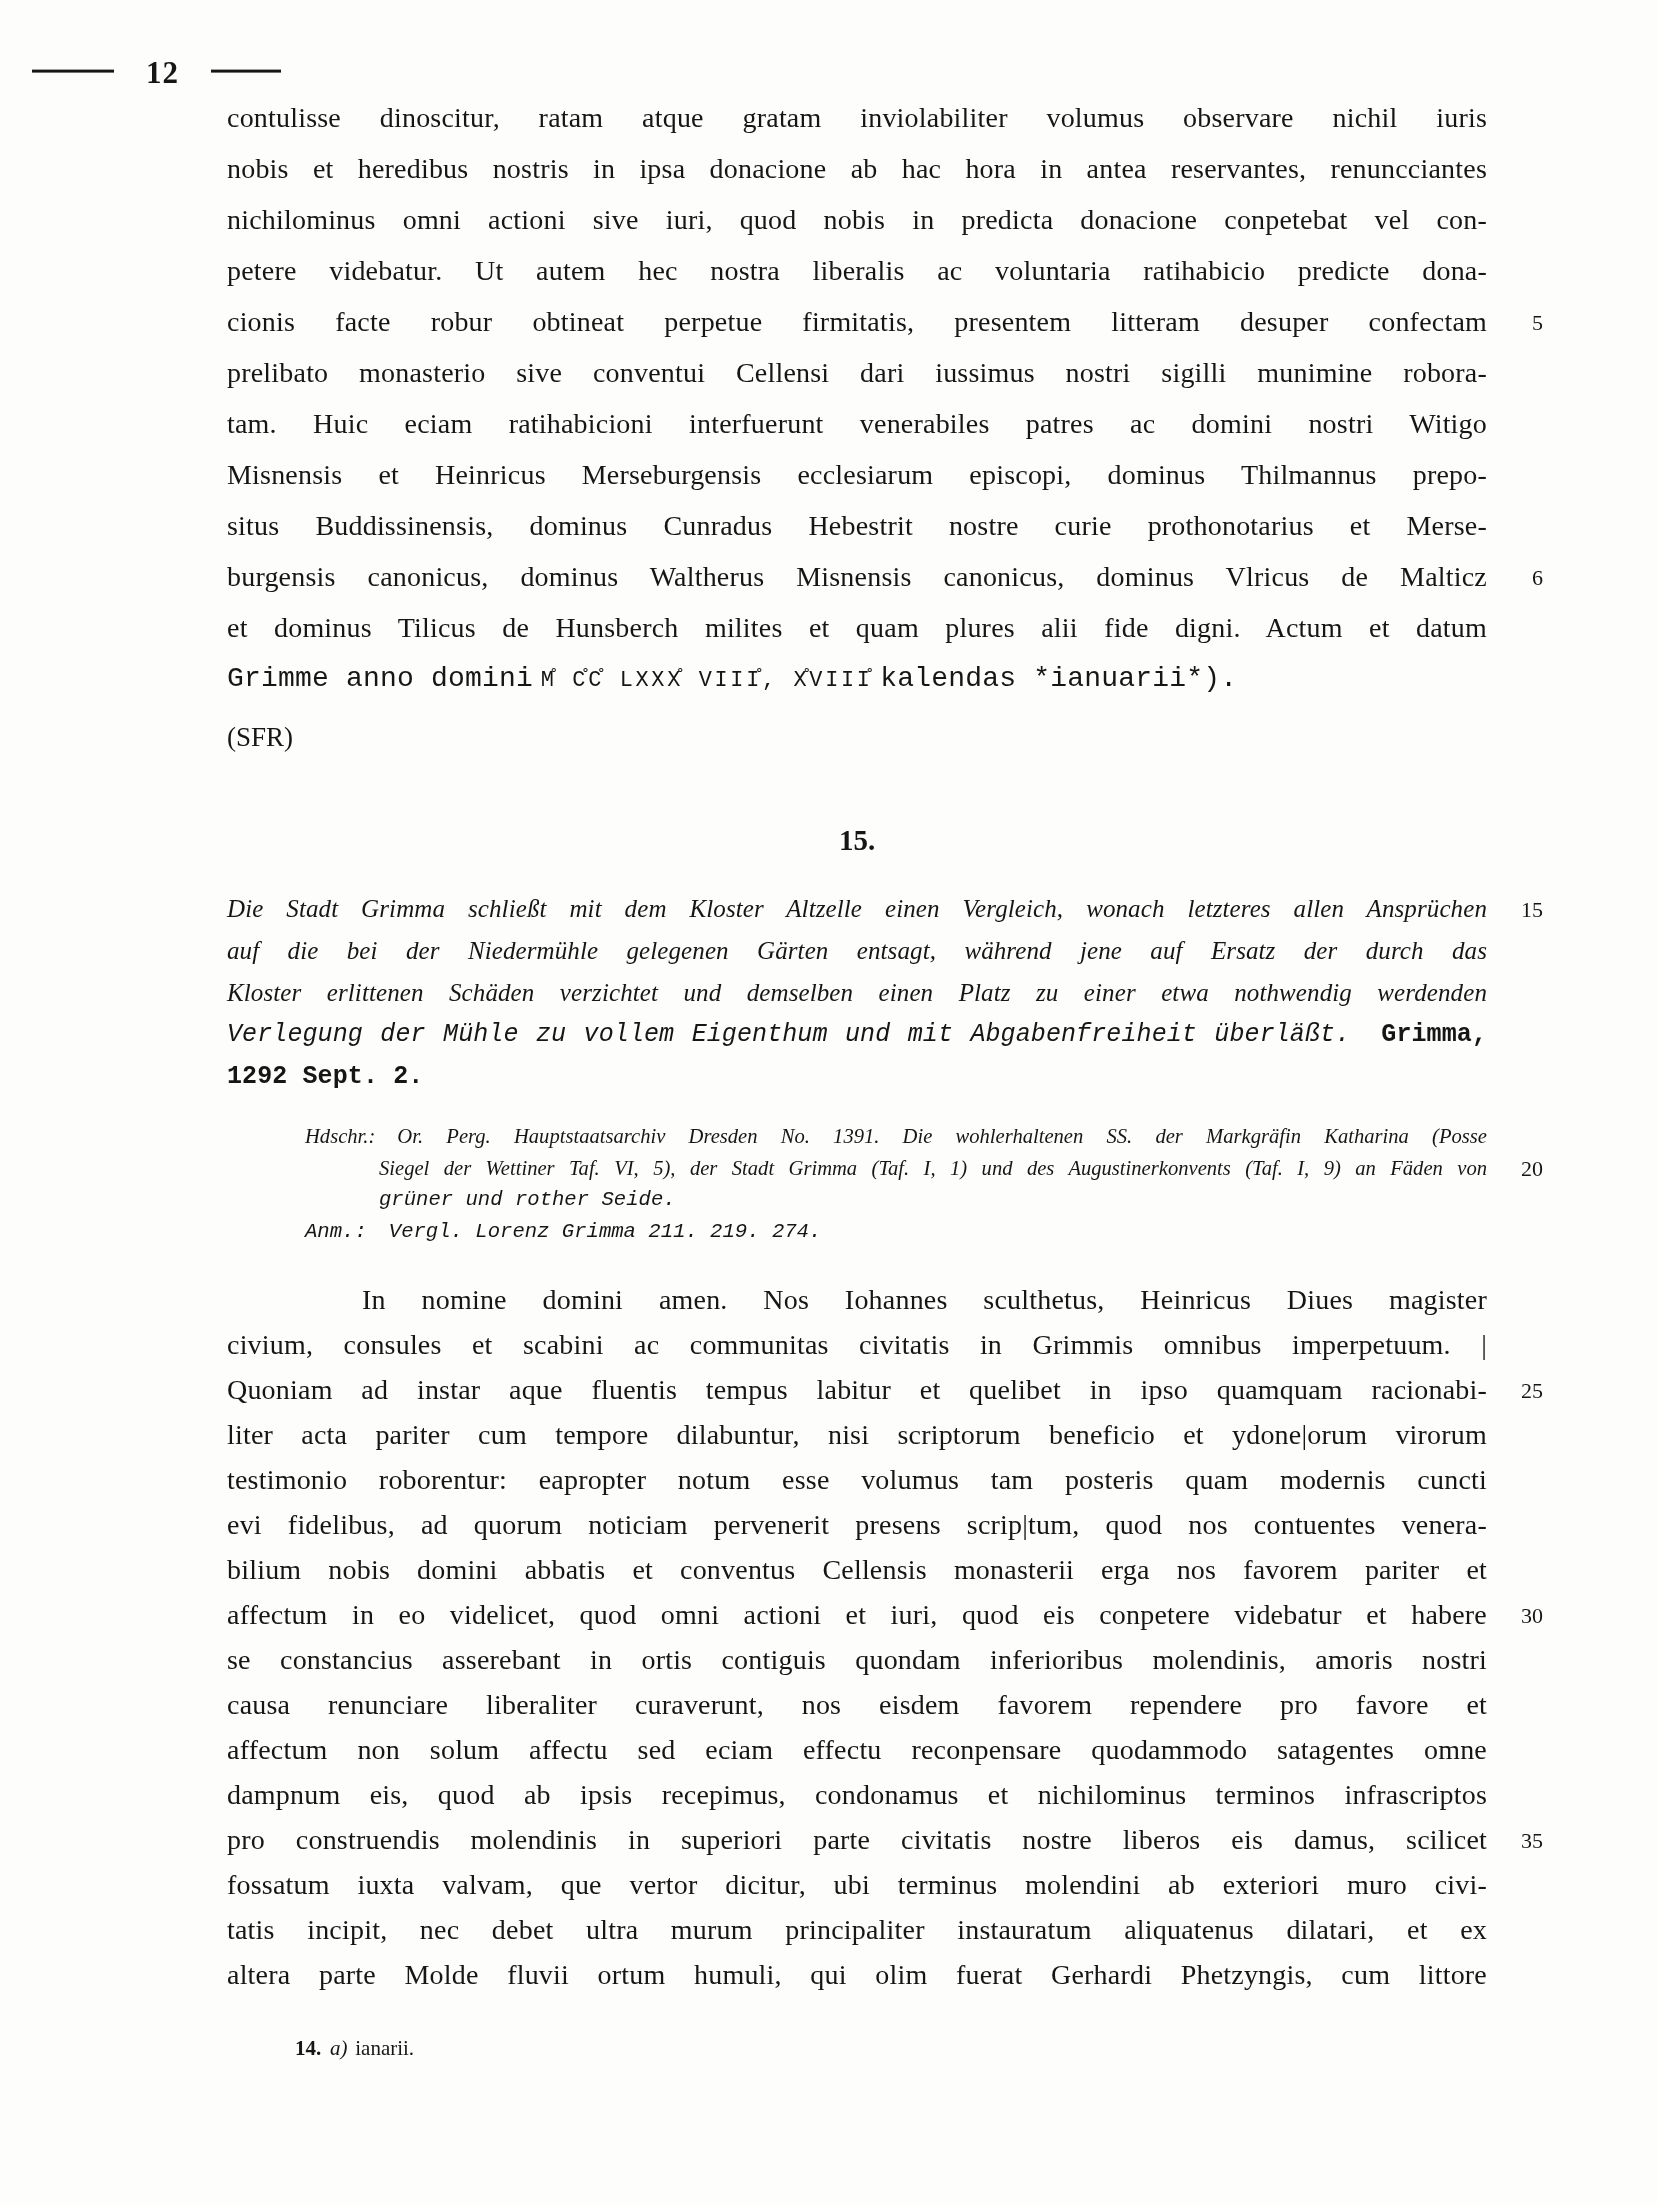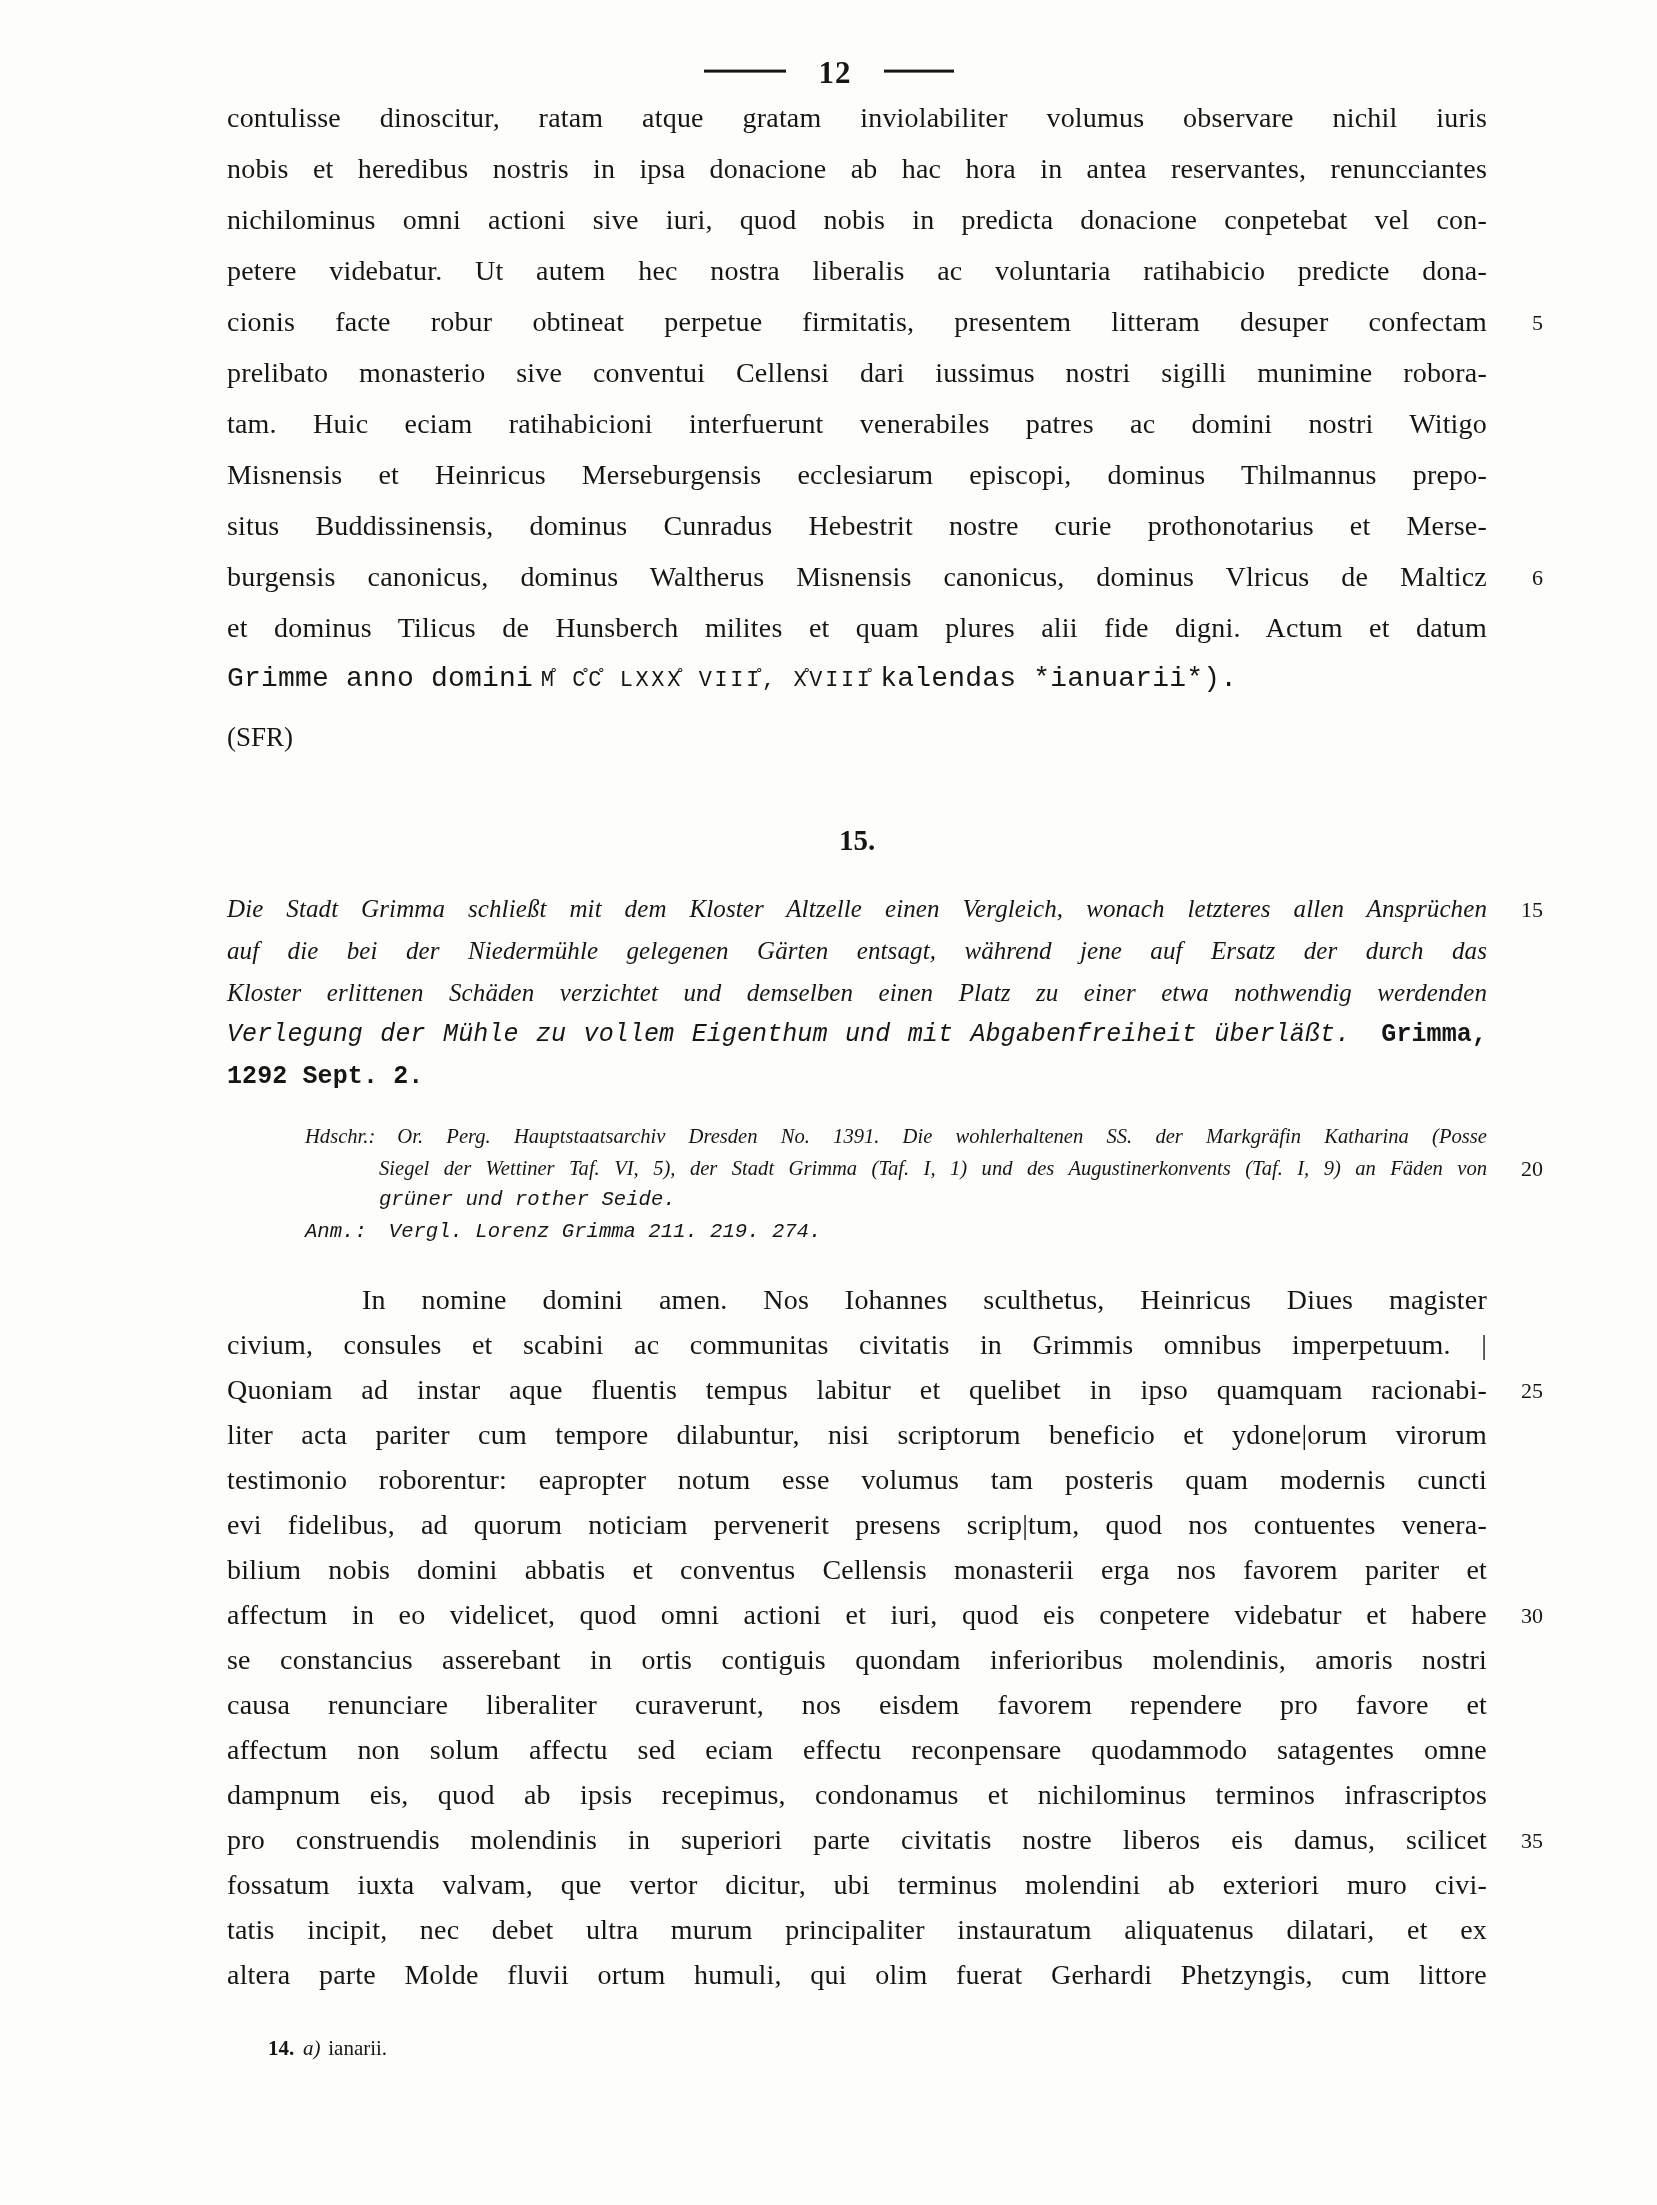--- a/index.html
+++ b/index.html
@@ -7,21 +7,21 @@
     position:relative;
     width:1658px; height:2205px;
     background:#fdfdfb;
     color:#161616;
     font-family:"Liberation Serif", serif;
     overflow:hidden;
   }
   
   .runhead {
     position:absolute; top:55px; left:0; width:100%;
-    text-align:center; font-size:31px; font-weight:bold; letter-spacing:1.1px;
+    font-size:31px; font-weight:bold; letter-spacing:1.1px;
   }
   .runhead .dash {
     display:inline-block; vertical-align:middle;
     width:82px; border-top:3.3px solid #161616;
     margin:0 32px; transform:translateY(-4.4px);
   }
   .runhead .dash.right { width:70px; }
   
   .content { position:absolute; left:227px; top:92px; width:1260px; }
   .jline { position:relative; text-align:justify; text-align-last:justify; }
@@ -42,21 +42,21 @@
   .srcnote { margin-top:22px; font-style:italic; font-size:20.6px; }
   .srcnote .jline { line-height:32px; }
   .srcnote .lbl { margin-right:22px; }
   .srcnote .hang { margin-left:78px; }
   .srcnote .cont { margin-left:152px; }
   
   .maintext { margin-top:29px; }
   .maintext .jline { font-size:28px; line-height:45px; letter-spacing:0.2px; }
   .maintext .indent { margin-left:135px; }
   
-  .footnote { margin-top:38px; margin-left:41px; font-size:21px; line-height:26px; }
+  .footnote { margin-top:38px; margin-left:68px; font-size:21px; line-height:26px; }
   .footnote .fnum { font-weight:bold; margin-right:8.8px; }
   .footnote .fmark { font-style:italic; margin-right:7.7px; }
 </style>
 </head>
 <body>
 
 <div class="page">
 
   <div class="runhead">
     <span class="dash"></span><span>12</span><span class="dash right"></span>

